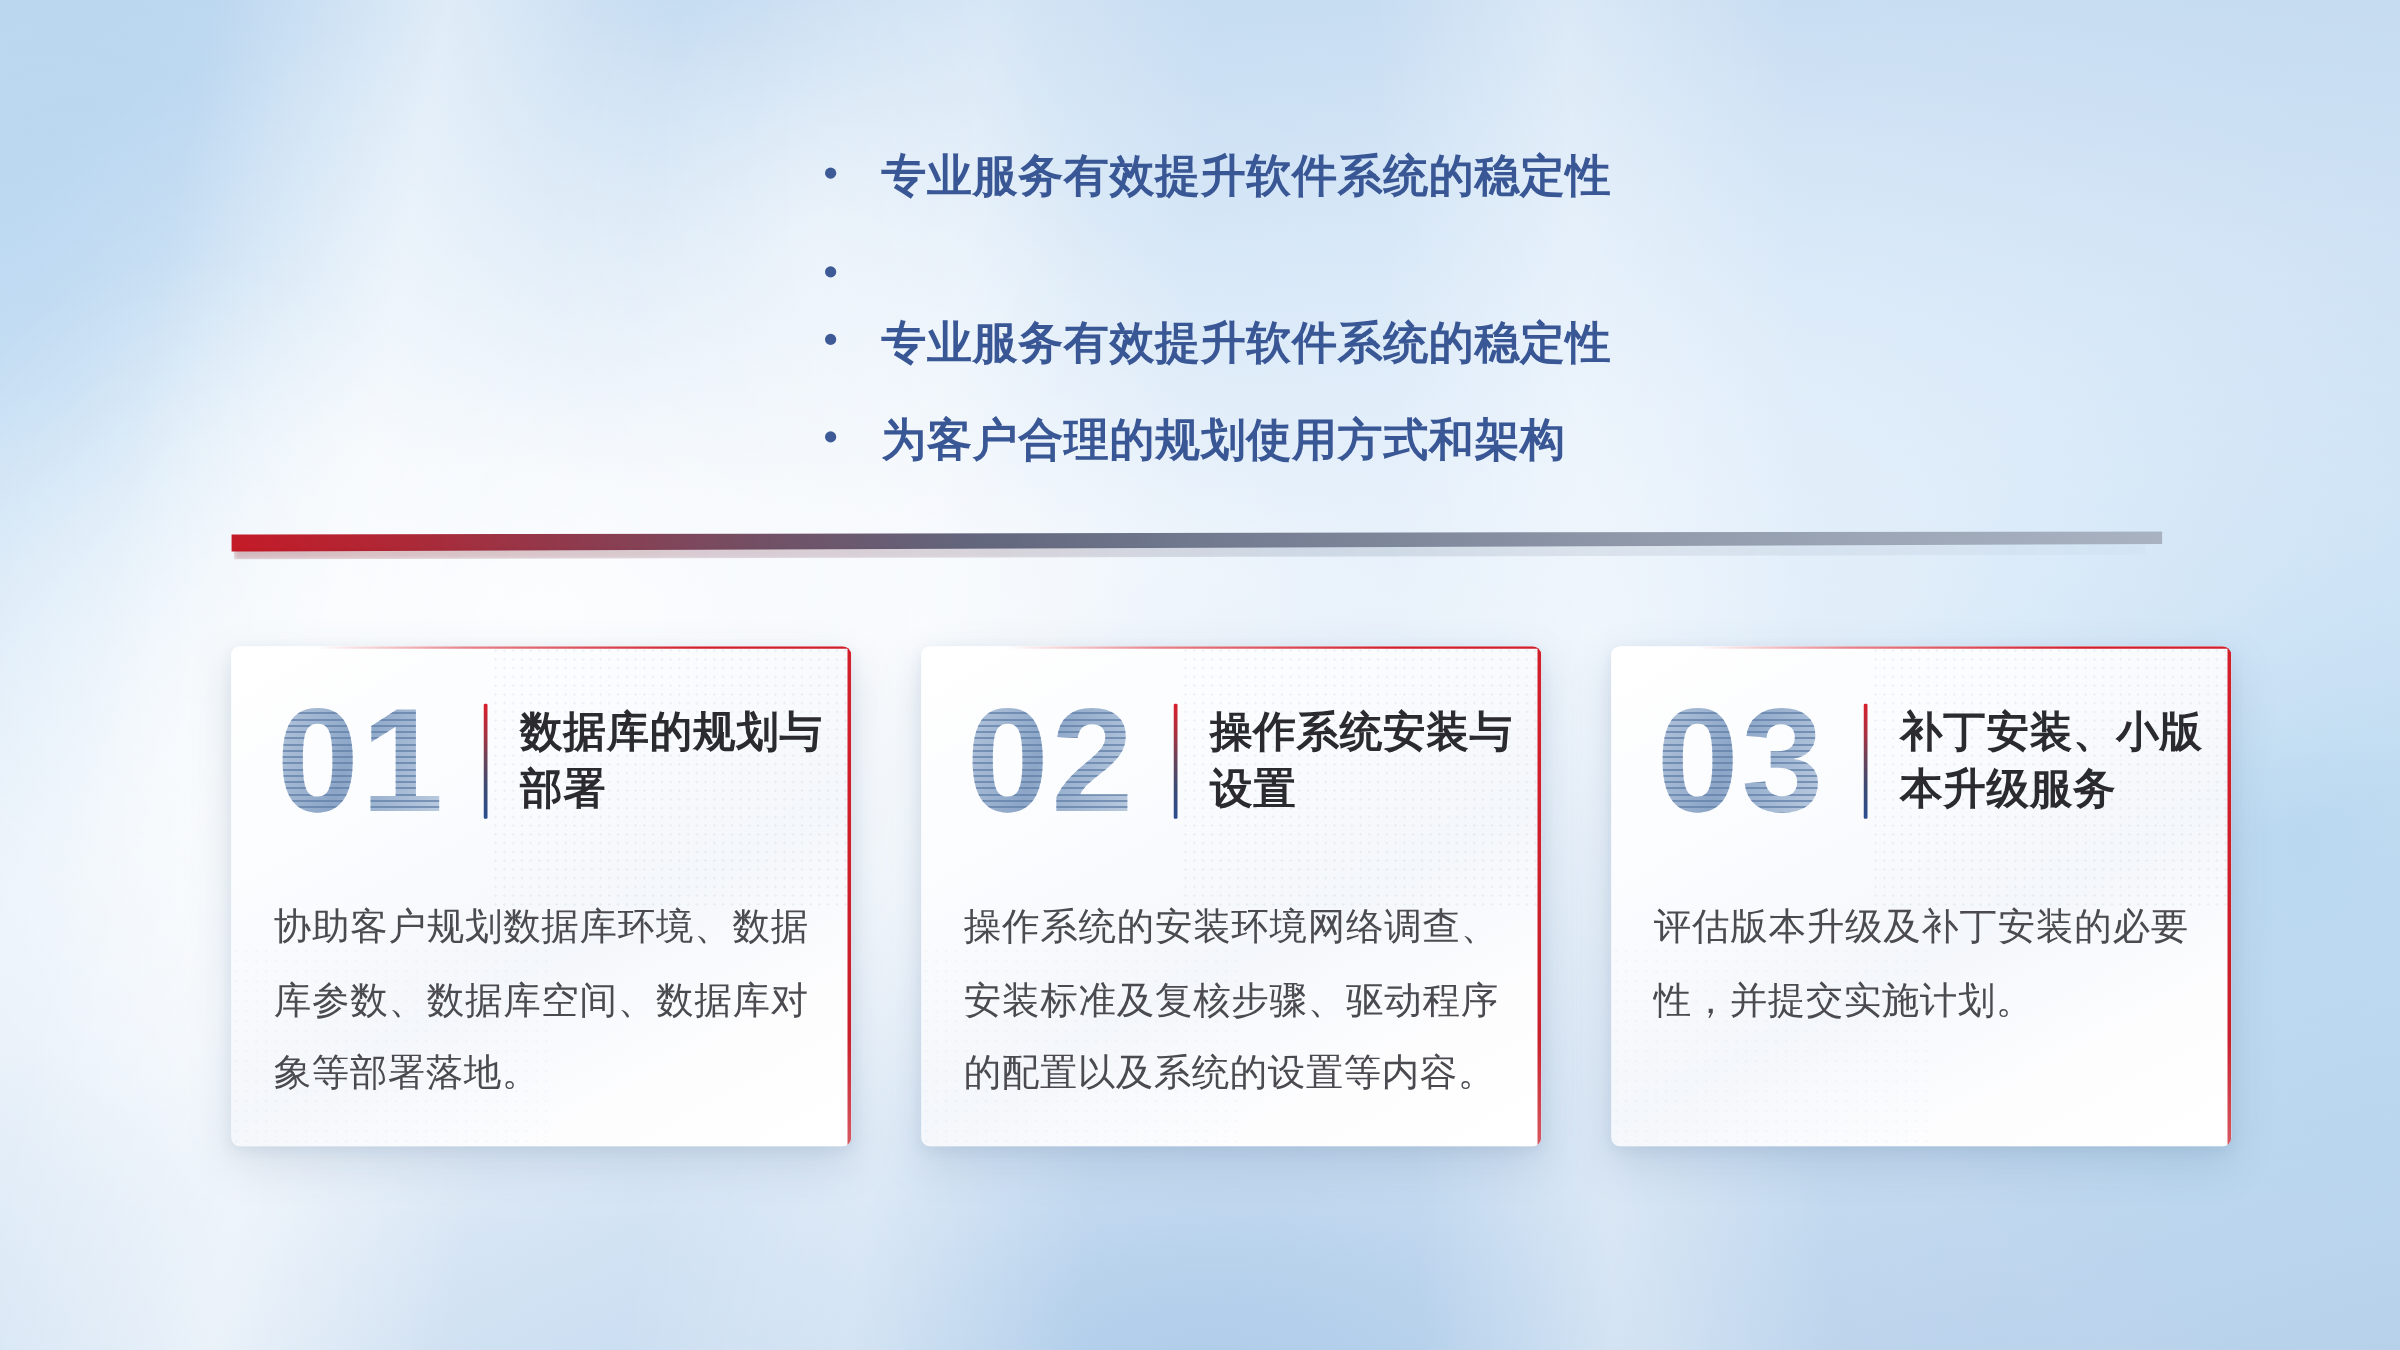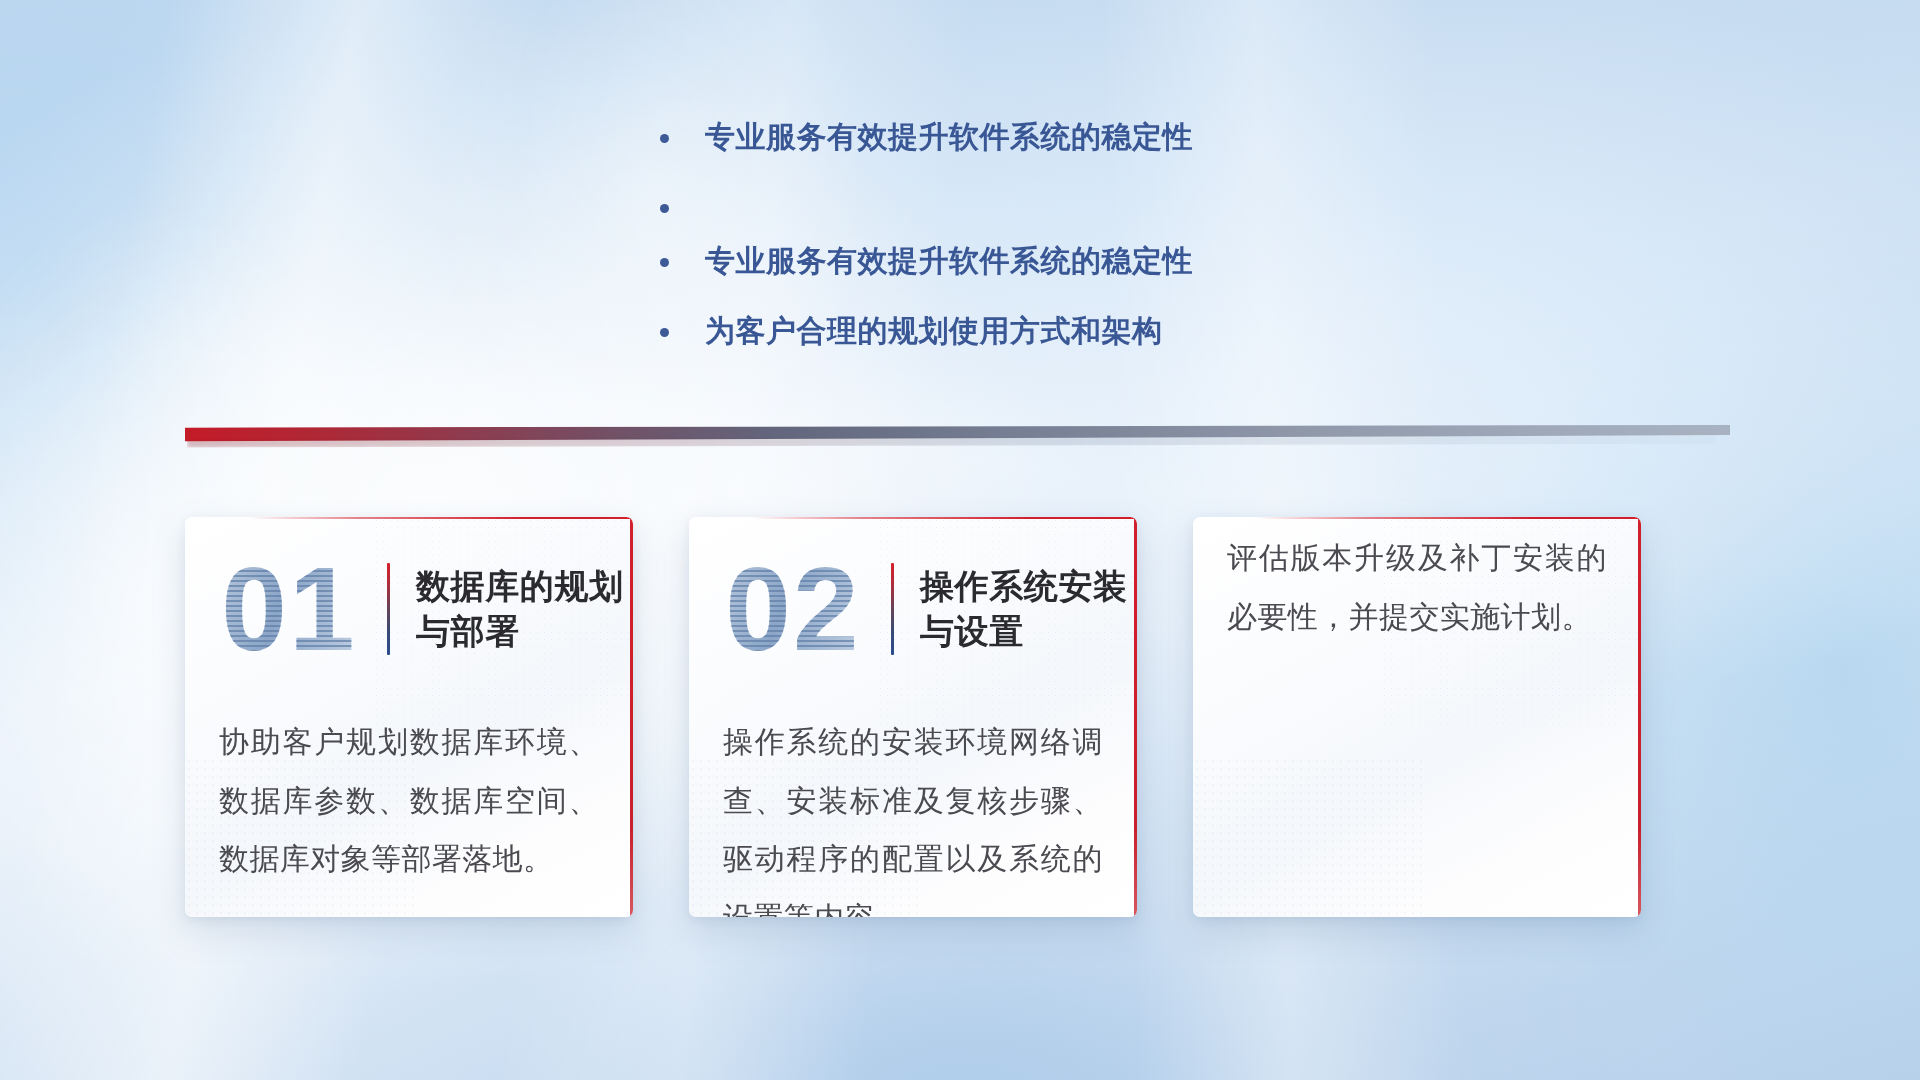--- a/index.html
+++ b/index.html
@@ -68,21 +68,21 @@
   .bullet-dot {
     width: 9px;
     height: 9px;
     border-radius: 50%;
     background: #3d5a96;
     margin-top: 19px;
     margin-right: 36px;
     flex: 0 0 auto;
   }
   .bullet-text {
-    font-size: 30px;
+    font-size: 36px;
     line-height: 1.46;
     color: #3a5795;
     font-weight: 600;
     letter-spacing: 0.5px;
     white-space: nowrap;
   }
 
   
   #divider-bar {
     position: absolute;
@@ -130,21 +130,21 @@
     top: 517px;
     width: 1920px;
     z-index: 5;
     display: flex;
     gap: 56px;
     padding-left: 185px;
   }
 
   .card {
     position: relative;
-    width: 448px;
+    width: 496px;
     height: 400px;
     border-radius: 7px;
     background:
       linear-gradient(152deg, #ffffff 0%, #fbfcfe 30%, #f4f7fb 58%, #fdfdfe 80%, #ffffff 100%);
     box-shadow:
       0 14px 34px rgba(80,110,150,0.18),
       0 3px 10px rgba(80,110,150,0.10);
     overflow: hidden;
   }
 
@@ -321,19 +321,24 @@
 
       <div class="card-body">操作系统的安装环境网络调查、安装标准及复核步骤、驱动程序的配置以及系统的设置等内容。</div>
     </div>
 
     <div class="card">
       <div class="dot-texture"></div>
       <div class="dot-texture-2"></div>
       <div class="accent-top"></div>
       <div class="accent-right"></div>
 
+      <div class="card-head">
+        <div class="card-number">03</div>
+        <div class="head-divider"></div>
+        <div class="card-title">补丁安装、小版本升级服务</div>
+      </div>
 
       <div class="card-body">评估版本升级及补丁安装的必要性，并提交实施计划。</div>
     </div>
 
   </div>
 
 </div>
 
 </body></html>

